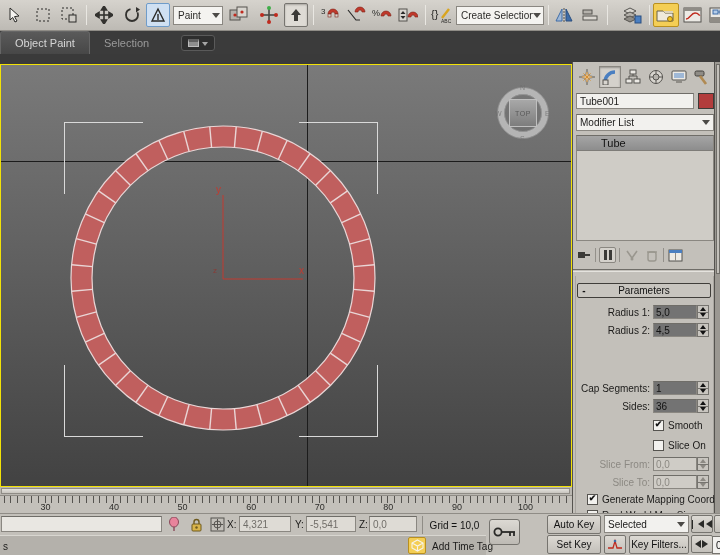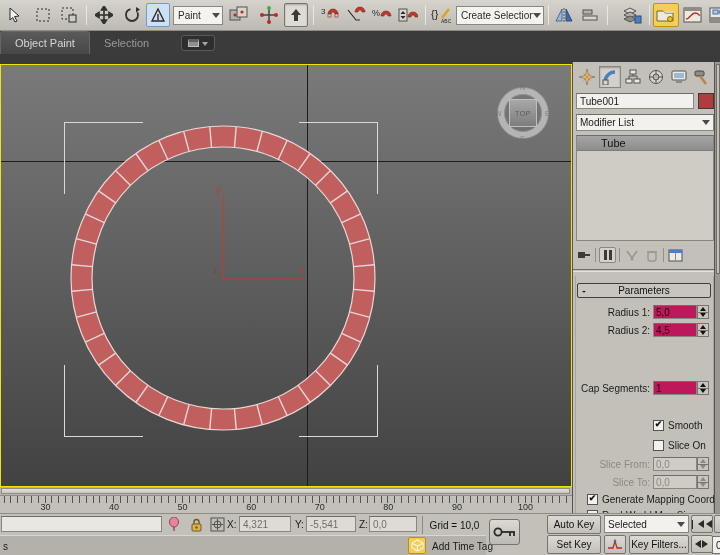--- a/index.html
+++ b/index.html
@@ -54,21 +54,21 @@
 .stk-btn{width:17px;height:16px;display:flex;align-items:center;justify-content:center}
 .stk-btn.raised{border:1px solid #8a8781;background:#d4d1cb;border-radius:2px}
 .stk-sep{width:1px;height:14px;background:#93908a}
 #cp-divider{position:absolute;left:0;top:207px;width:142px;height:3px;border-top:1px solid #6f6d68;border-bottom:1px solid #e5e3de}
 #rollout-box{position:absolute;left:2px;top:214px;width:139px;height:237px;border-left:1px solid #a9a6a0;border-right:1px solid #a9a6a0}
 #rollout-header{position:absolute;left:4px;top:221px;width:134px;height:15px;background:#c8c5bf;border:1px solid #403e3a;border-radius:2px;display:flex;align-items:center;font-size:10px;color:#121212}
 #rollout-header .minus{width:12px;text-align:center;font-weight:bold}
 #rollout-header .title{flex:1;text-align:center;padding-right:12px}
 .prow{position:absolute;left:0;width:142px;height:16px;display:flex;align-items:center}
 .plabel{width:80px;text-align:right;font-size:10px;color:#1b1a19;padding-right:3px;flex:none}
-.pfield{width:44px;height:14px;background:#be185d;border:1px solid #8a8781;border-top-color:#6f6d68;font-size:10px;color:#121212;padding:0 2px;display:flex;align-items:center;flex:none}
+.pfield{width:44px;height:14px;background:#737373;border:1px solid #8a8781;border-top-color:#6f6d68;font-size:10px;color:#121212;padding:0 2px;display:flex;align-items:center;flex:none}
 .spin{width:12px;height:14px;display:flex;flex-direction:column;flex:none}
 .spin i{flex:1;background:#c8c5bf;border:1px solid #76746f;display:flex;align-items:center;justify-content:center}
 .spin i:first-child{border-bottom:none}
 .spin .up{width:0;height:0;border:3px solid transparent;border-bottom:4px solid #121212;margin-top:-2px}
 .spin .dn{width:0;height:0;border:3px solid transparent;border-top:4px solid #121212;margin-bottom:-2px}
 .prow.dis .plabel{color:#8c8983}
 .prow.dis .pfield{background:#cfccc6;color:#8c8983}
 .prow.dis .spin .up{border-bottom-color:#8c8983}
 .prow.dis .spin .dn{border-top-color:#8c8983}
 .crow{position:absolute;left:0;width:142px;height:14px;display:flex;align-items:center}
@@ -473,20 +473,32 @@
           <span class="up"></span>
         </i>
         <i>
           <span class="dn"></span>
         </i>
       </span>
   </div>
   <div class="prow" style="top:318px">
     <span class="plabel">Cap Segments:</span>
     <span class="pfield">1</span>
+    <span class="spin">
+        <i>
+          <span class="up"></span>
+        </i>
+        <i>
+          <span class="dn"></span>
+        </i>
+      </span>
+  </div>
+  <div class="prow" style="top:336px">
+    <span class="plabel">Sides:</span>
+    <span class="pfield">36</span>
     <span class="spin">
         <i>
           <span class="up"></span>
         </i>
         <i>
           <span class="dn"></span>
         </i>
       </span>
   </div>
 

